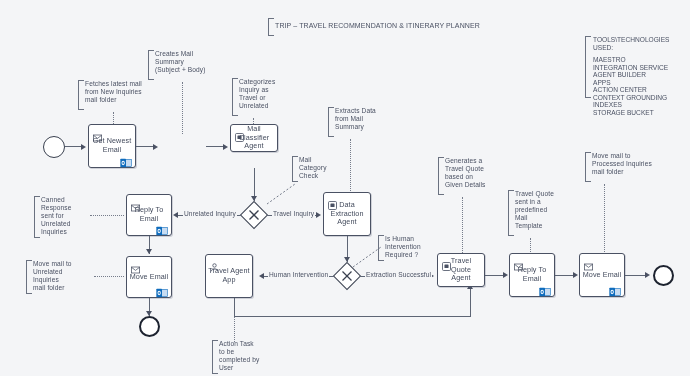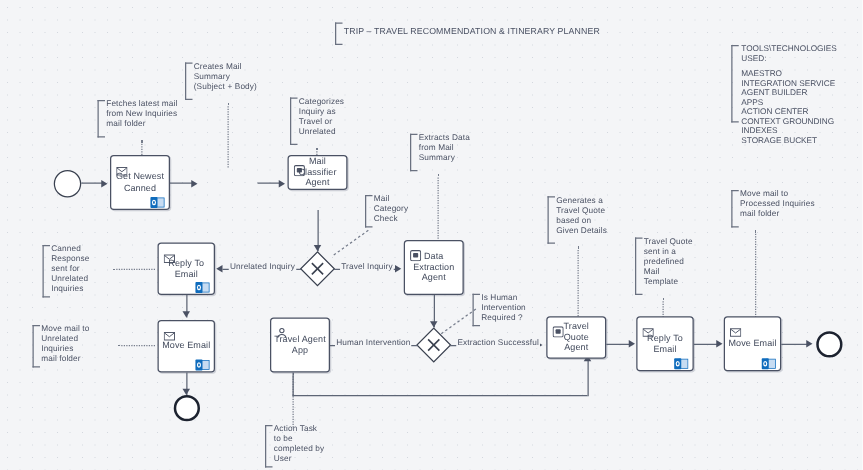--- a/index.html
+++ b/index.html
@@ -227,21 +227,21 @@
   <div class="arrow r" style="left:81px;top:143.5px;"></div>
 
   <div class="task" style="left:88px;top:124px;width:48px;height:44px;">
     <span class="tl-icon">
       <svg width="9" height="8" viewBox="0 0 12 9">
         <rect x="0.5" y="0.5" width="11" height="8" fill="#fff" stroke="#4a5163" stroke-width="1"></rect>
         <path d="M0.8 1 L6 5 L11.2 1" fill="none" stroke="#4a5163" stroke-width="1"></path>
       </svg>
     </span>
     <div class="label" style="white-space:pre-line;">Get Newest
-Canned</div>
+Email</div>
     <span class="br-icon">
       <svg width="12" height="10" viewBox="0 0 14 11">
         <rect x="5" y="1.2" width="8.2" height="8.6" fill="#c7dcf2" stroke="#0f6cbd" stroke-width="0.7"></rect>
         <rect x="0.4" y="0.4" width="6.6" height="10.2" rx="0.8" fill="#0f6cbd"></rect>
         <ellipse cx="3.7" cy="5.5" rx="1.9" ry="2.5" fill="#fff"></ellipse>
         <ellipse cx="3.7" cy="5.5" rx="0.85" ry="1.35" fill="#0f6cbd"></ellipse>
       </svg>
     </span>
   </div>
 
@@ -344,21 +344,21 @@
     <svg class="xm" width="26" height="26" viewBox="0 0 26 26">
       <line x1="8.5" y1="8.5" x2="17.5" y2="17.5" stroke="#39404f" stroke-width="1.3"></line>
       <line x1="17.5" y1="8.5" x2="8.5" y2="17.5" stroke="#39404f" stroke-width="1.3"></line>
     </svg>
   </div>
 
   <div class="conn h" style="left:264px;top:276px;width:70px;"></div>
   <div class="arrow l" style="left:259px;top:272.8px;"></div>
   <div class="flowlabel" style="left:268px;top:271px;background:#f4f5f7;padding:0 1px;">Human Intervention</div>
 
-  <div class="task" style="left:216px;top:254px;width:48px;height:44px;text-decoration:underline;">
+  <div class="task" style="left:205px;top:254px;width:48px;height:44px;text-decoration:underline;">
     <span class="tl-icon">
       <svg width="9" height="9" viewBox="0 0 11 11">
         <circle cx="5.5" cy="3" r="2.1" fill="none" stroke="#4a5163" stroke-width="1"></circle>
         <path d="M1.4 10.2 A4.2 4.2 0 0 1 9.6 10.2" fill="none" stroke="#4a5163" stroke-width="1"></path>
       </svg>
     </span>
     <div class="label" style="white-space:pre-line;">Travel Agent
 App</div>
   </div>
 

